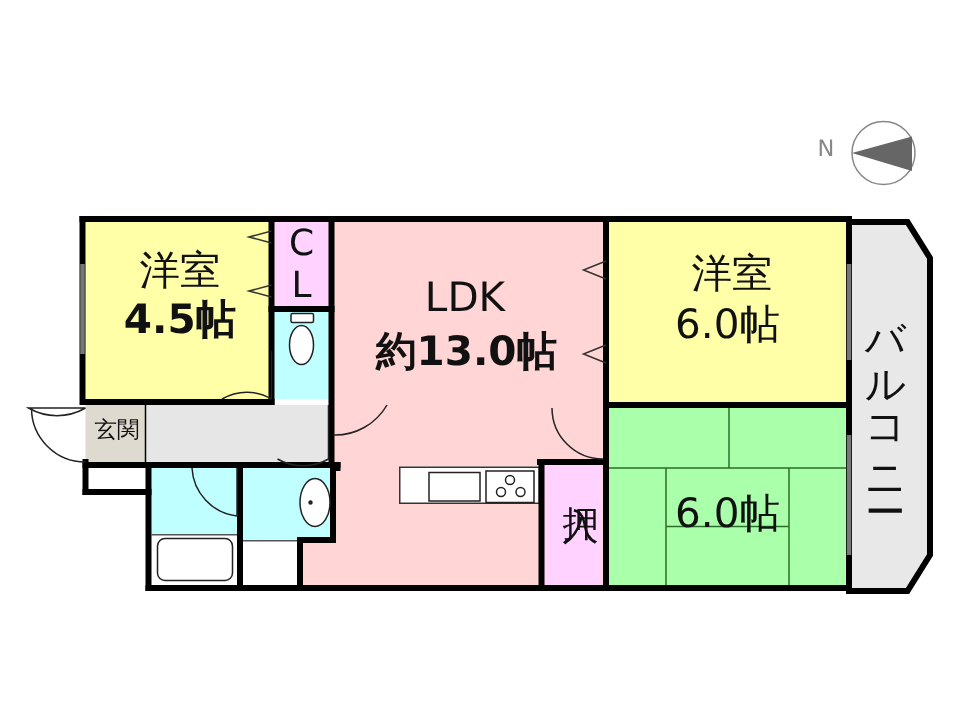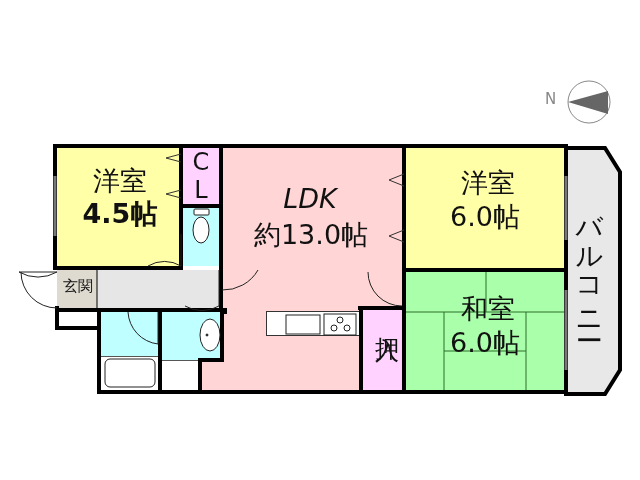--- a/index.html
+++ b/index.html
@@ -28,38 +28,37 @@
   <div class="label big" style="left:66px; top:199px; width:108px;font-weight:bold;">4.5帖</div>
 
   <div class="room" style="left:181px; top:148px; width:40px; height:58px; background:#ffd2ff;"></div>
   <div class="label" style="left:181px; top:148px; width:40px; font-size:24px; line-height:28px;">C
 L</div>
 
   <div class="room" style="left:181px; top:206px; width:40px; height:60px; background:#bfffff;"></div>
 
   <div class="room" style="left:221px; top:148px; width:183px; height:242px; background:#ffd5d5;"></div>
   <div class="room" style="left:200px; top:310px; width:30px; height:80px; background:#ffd5d5;"></div>
-  <div class="label big" style="left:250px; top:184px; width:120px;font-style:italic;">LDK</div>
-  <div class="label big" style="left:228px; top:220px; width:166px;">約13.0帖</div>
+  <div class="label big" style="left:250px; top:184px; width:120px;">LDK</div>
+  <div class="label big" style="left:228px; top:220px; width:166px;font-weight:bold;">約13.0帖</div>
 
   <div class="room" style="left:404px; top:148px; width:162px; height:122px; background:#ffffa8;"></div>
   <div class="label big" style="left:440px; top:168px; width:96px;">洋室</div>
   <div class="label big" style="left:430px; top:202px; width:110px;">6.0帖</div>
 
   <div class="room" style="left:404px; top:270px; width:162px; height:120px; background:#aaffaa;"></div>
   <svg class="overlay" width="640" height="480">
     <g stroke="#2a6e2a" stroke-width="1" fill="none">
       <line x1="486" y1="272" x2="486" y2="312"></line>
       <line x1="404" y1="312" x2="566" y2="312"></line>
       <line x1="444" y1="312" x2="444" y2="390"></line>
       <line x1="526" y1="312" x2="526" y2="390"></line>
       <line x1="444" y1="351" x2="526" y2="351"></line>
     </g>
   </svg>
-  <div class="label big" style="left:440px; top:294px; width:96px;">和室</div>
   <div class="label big" style="left:430px; top:328px; width:110px;">6.0帖</div>
 
   <div class="room" style="left:363px; top:310px; width:38px; height:80px; background:#ffd2ff;"></div>
   <div class="label" style="left:364px; top:318px; width:36px; font-size:24px; writing-mode:vertical-rl; text-orientation:upright;">押入</div>
 
   <div class="room" style="left:57px; top:270px; width:40px; height:38px; background:#dedad0;"></div>
   <div class="label small" style="left:60px; top:280px; width:36px;">玄関</div>
 
   <div class="room" style="left:97px; top:270px; width:124px; height:38px; background:#e6e6e6;"></div>
 

